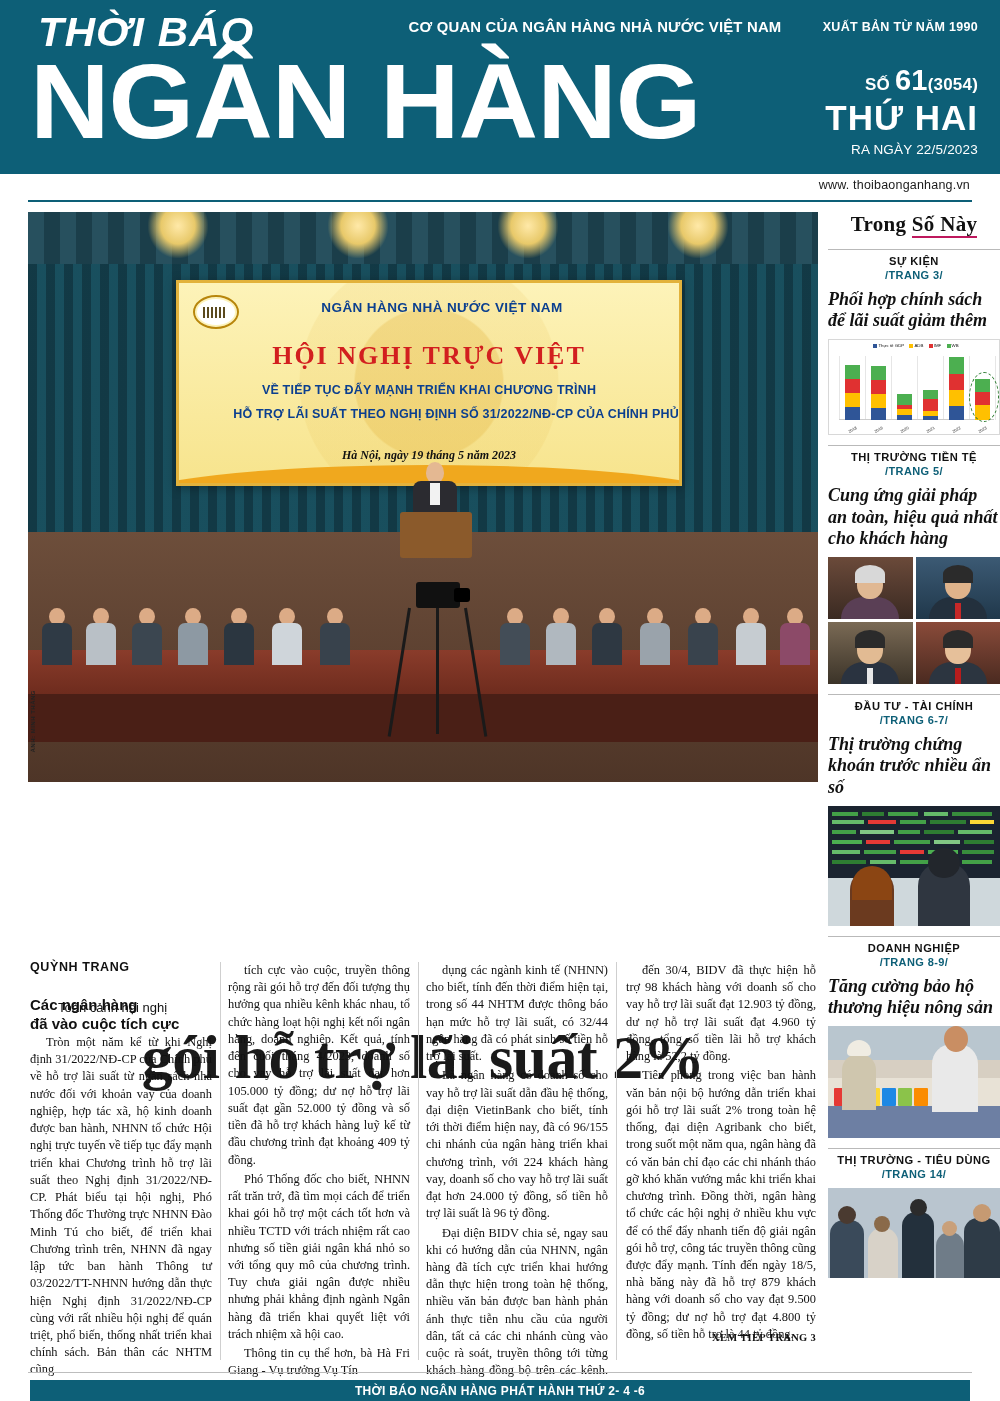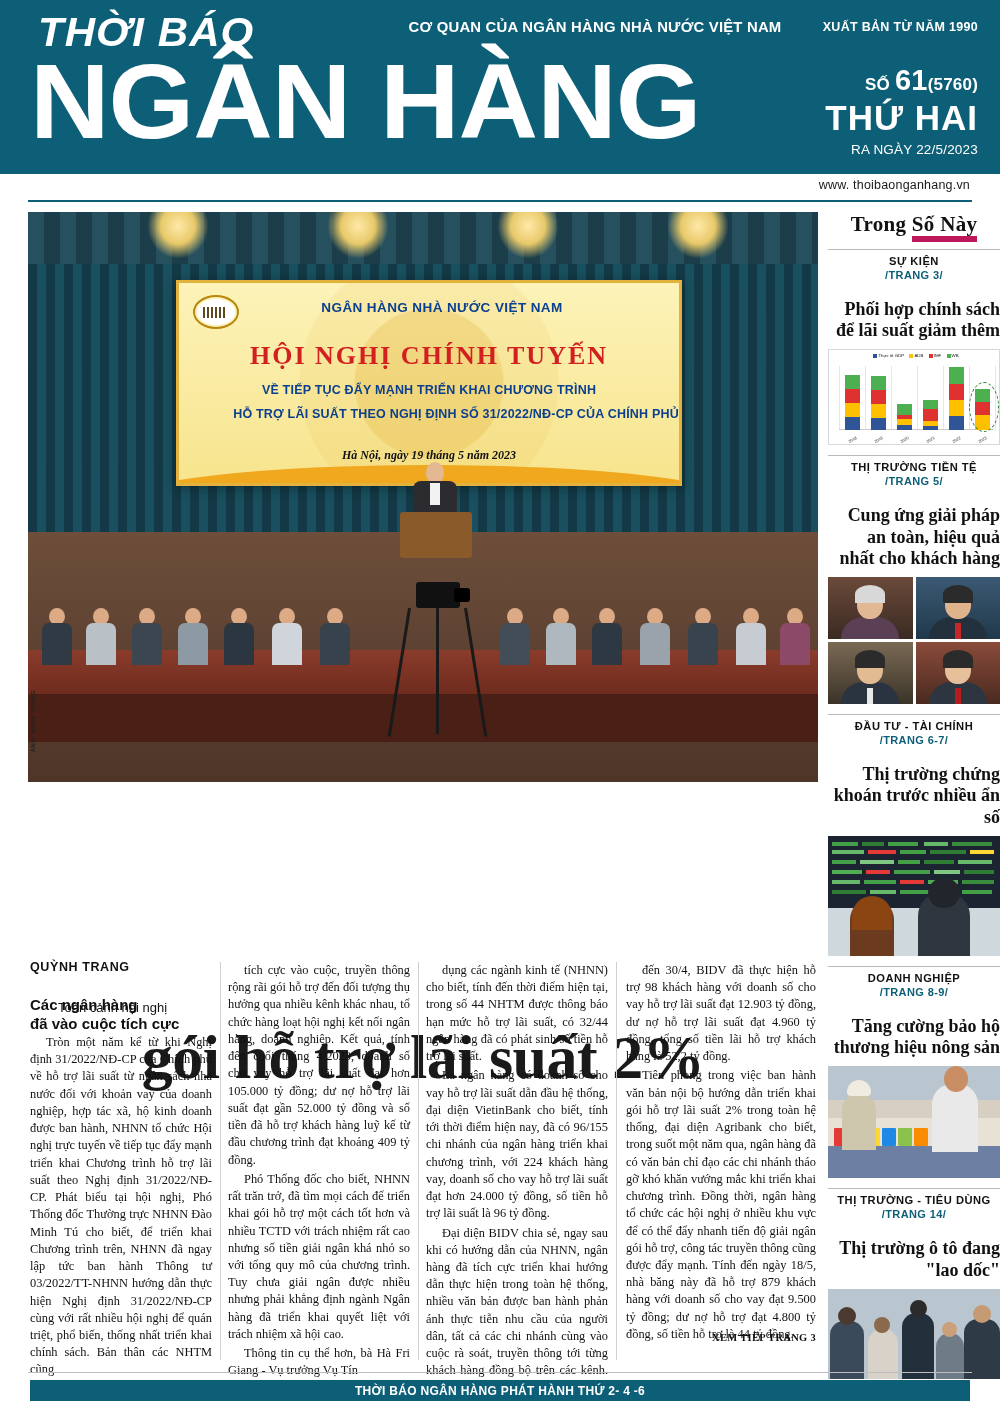--- a/index.html
+++ b/index.html
@@ -214,39 +214,40 @@
   .side{
     position:absolute;left:828px;top:212px;width:172px;
   }
   .side-title{
     text-align:center;
     font-family:"Liberation Serif", serif;
     font-size:21px;font-weight:bold;color:#111;
     letter-spacing:.3px;
     padding-bottom:2px;
   }
-  .side-title .u{border-bottom:6px solid #be185d;}
+  .side-title .u{border-bottom:2px solid #be185d;}
   .sect{margin-top:10px;}
   .sect-rule{height:1px;background:#b9b9b9;margin:6px 0 5px;}
   .kicker{
     text-align:center;
     font-size:11.5px;font-weight:bold;letter-spacing:.5px;color:#111;
     transform:scaleX(.97);
   }
   .page-ref{
     text-align:center;
     font-size:11px;font-weight:bold;color:#0d5f77;letter-spacing:.4px;
     margin-top:2px;
   }
   .sect-head{
-    text-align:right;
+    text-align:left;
     font-family:"Liberation Serif", serif;
     font-weight:bold;
     font-size:18px;line-height:1.18;color:#111;
-    margin-top:18px;
+    margin-top:8px;
+    font-style:italic;
   }
   .thumb{margin-top:8px;width:172px;overflow:hidden;position:relative;}
 
   
   .chart-box{width:172px;height:96px;background:#fff;border:1px solid #d8d8d8;position:relative;box-sizing:border-box;}
   .chart-legend{position:absolute;left:0;top:3px;width:100%;text-align:center;font-size:4.4px;white-space:nowrap;}
   .chart-legend i{display:inline-block;width:4px;height:4px;margin:0 1px 0 4px;vertical-align:middle;}
   .chart-plot{position:absolute;left:10px;right:5px;top:16px;bottom:14px;}
   .grid-v{position:absolute;top:0;bottom:0;width:1px;background:#e6e6e6;}
   .bargrp{position:absolute;bottom:0;width:15px;}
@@ -306,21 +307,21 @@
 
   <div class="masthead">
     <div class="mh-inner">
       <div class="mh-thoibao">THỜI BÁO</div>
       <div class="mh-nganhang">NGÂN HÀNG</div>
       <div class="mh-org">CƠ QUAN CỦA NGÂN HÀNG NHÀ NƯỚC VIỆT NAM</div>
       <div class="mh-since">XUẤT BẢN TỪ NĂM 1990</div>
       <div class="mh-issue">
         <div class="row1">
           <span>SỐ</span>
-          <span class="big">61</span><span class="paren">(5760)</span>
+          <span class="big">61</span><span class="paren">(3054)</span>
         </div>
         <div class="row2">THỨ HAI</div>
         <div class="row3">RA NGÀY 22/5/2023</div>
       </div>
     </div>
   </div>
   <div class="mh-rule"></div>
   <div class="website">www. thoibaonganhang.vn</div>
   <div class="hdr-line"></div>
 
@@ -331,21 +332,21 @@
         <div class="curtain"></div>
         <div class="ceil"></div>
         <div class="chandelier" style="left:120px;"></div>
         <div class="chandelier" style="left:300px;"></div>
         <div class="chandelier" style="left:470px;"></div>
         <div class="chandelier" style="left:640px;"></div>
 
         <div class="banner">
           <div class="bnr-seal"></div>
           <div class="bnr-org">NGÂN HÀNG NHÀ NƯỚC VIỆT NAM</div>
-          <div class="bnr-title">HỘI NGHỊ CHÍNH TUYẾN</div>
+          <div class="bnr-title">HỘI NGHỊ TRỰC VIỆT</div>
           <div class="bnr-sub1">VỀ TIẾP TỤC ĐẨY MẠNH TRIỂN KHAI CHƯƠNG TRÌNH</div>
           <div class="bnr-sub2">HỖ TRỢ LÃI SUẤT THEO NGHỊ ĐỊNH SỐ 31/2022/NĐ-CP CỦA CHÍNH PHỦ</div>
           <div class="bnr-date">Hà Nội, ngày 19 tháng 5 năm 2023</div>
           <div class="bnr-wave"></div>
         </div>
 
         <div class="floor"></div>
         <div class="speaker">
           <div class="head"></div>
             <div class="body"></div>
@@ -643,21 +644,20 @@
           <div class="manL"></div>
           <div class="manR"></div>
         </div>
       </div>
     </div>
 
     <div class="sect">
       <div class="sect-rule"></div>
       <div class="kicker">THỊ TRƯỜNG - TIÊU DÙNG</div>
       <div class="page-ref">/TRANG 14/</div>
-      <div class="sect-head">Thị trường ô tô đang "lao dốc"</div>
       <div class="thumb">
         <div class="car-thumb">
           <div class="crowd">
             <div class="cp" style="left:2px;width:34px;height:58px;background:#3a4a5a"></div>
             <div class="cph" style="left:10px;bottom:54px;width:18px;height:18px;background:#4a3a30"></div>
             <div class="cp" style="left:40px;width:30px;height:50px;background:#d8d2c8"></div>
             <div class="cph" style="left:46px;bottom:46px;width:16px;height:16px;background:#8a6a4a"></div>
             <div class="cp" style="left:74px;width:32px;height:66px;background:#23303c"></div>
             <div class="cph" style="left:82px;bottom:62px;width:17px;height:17px;background:#2b2b2b"></div>
             <div class="cp" style="left:108px;width:28px;height:46px;background:#6f7c88"></div>

